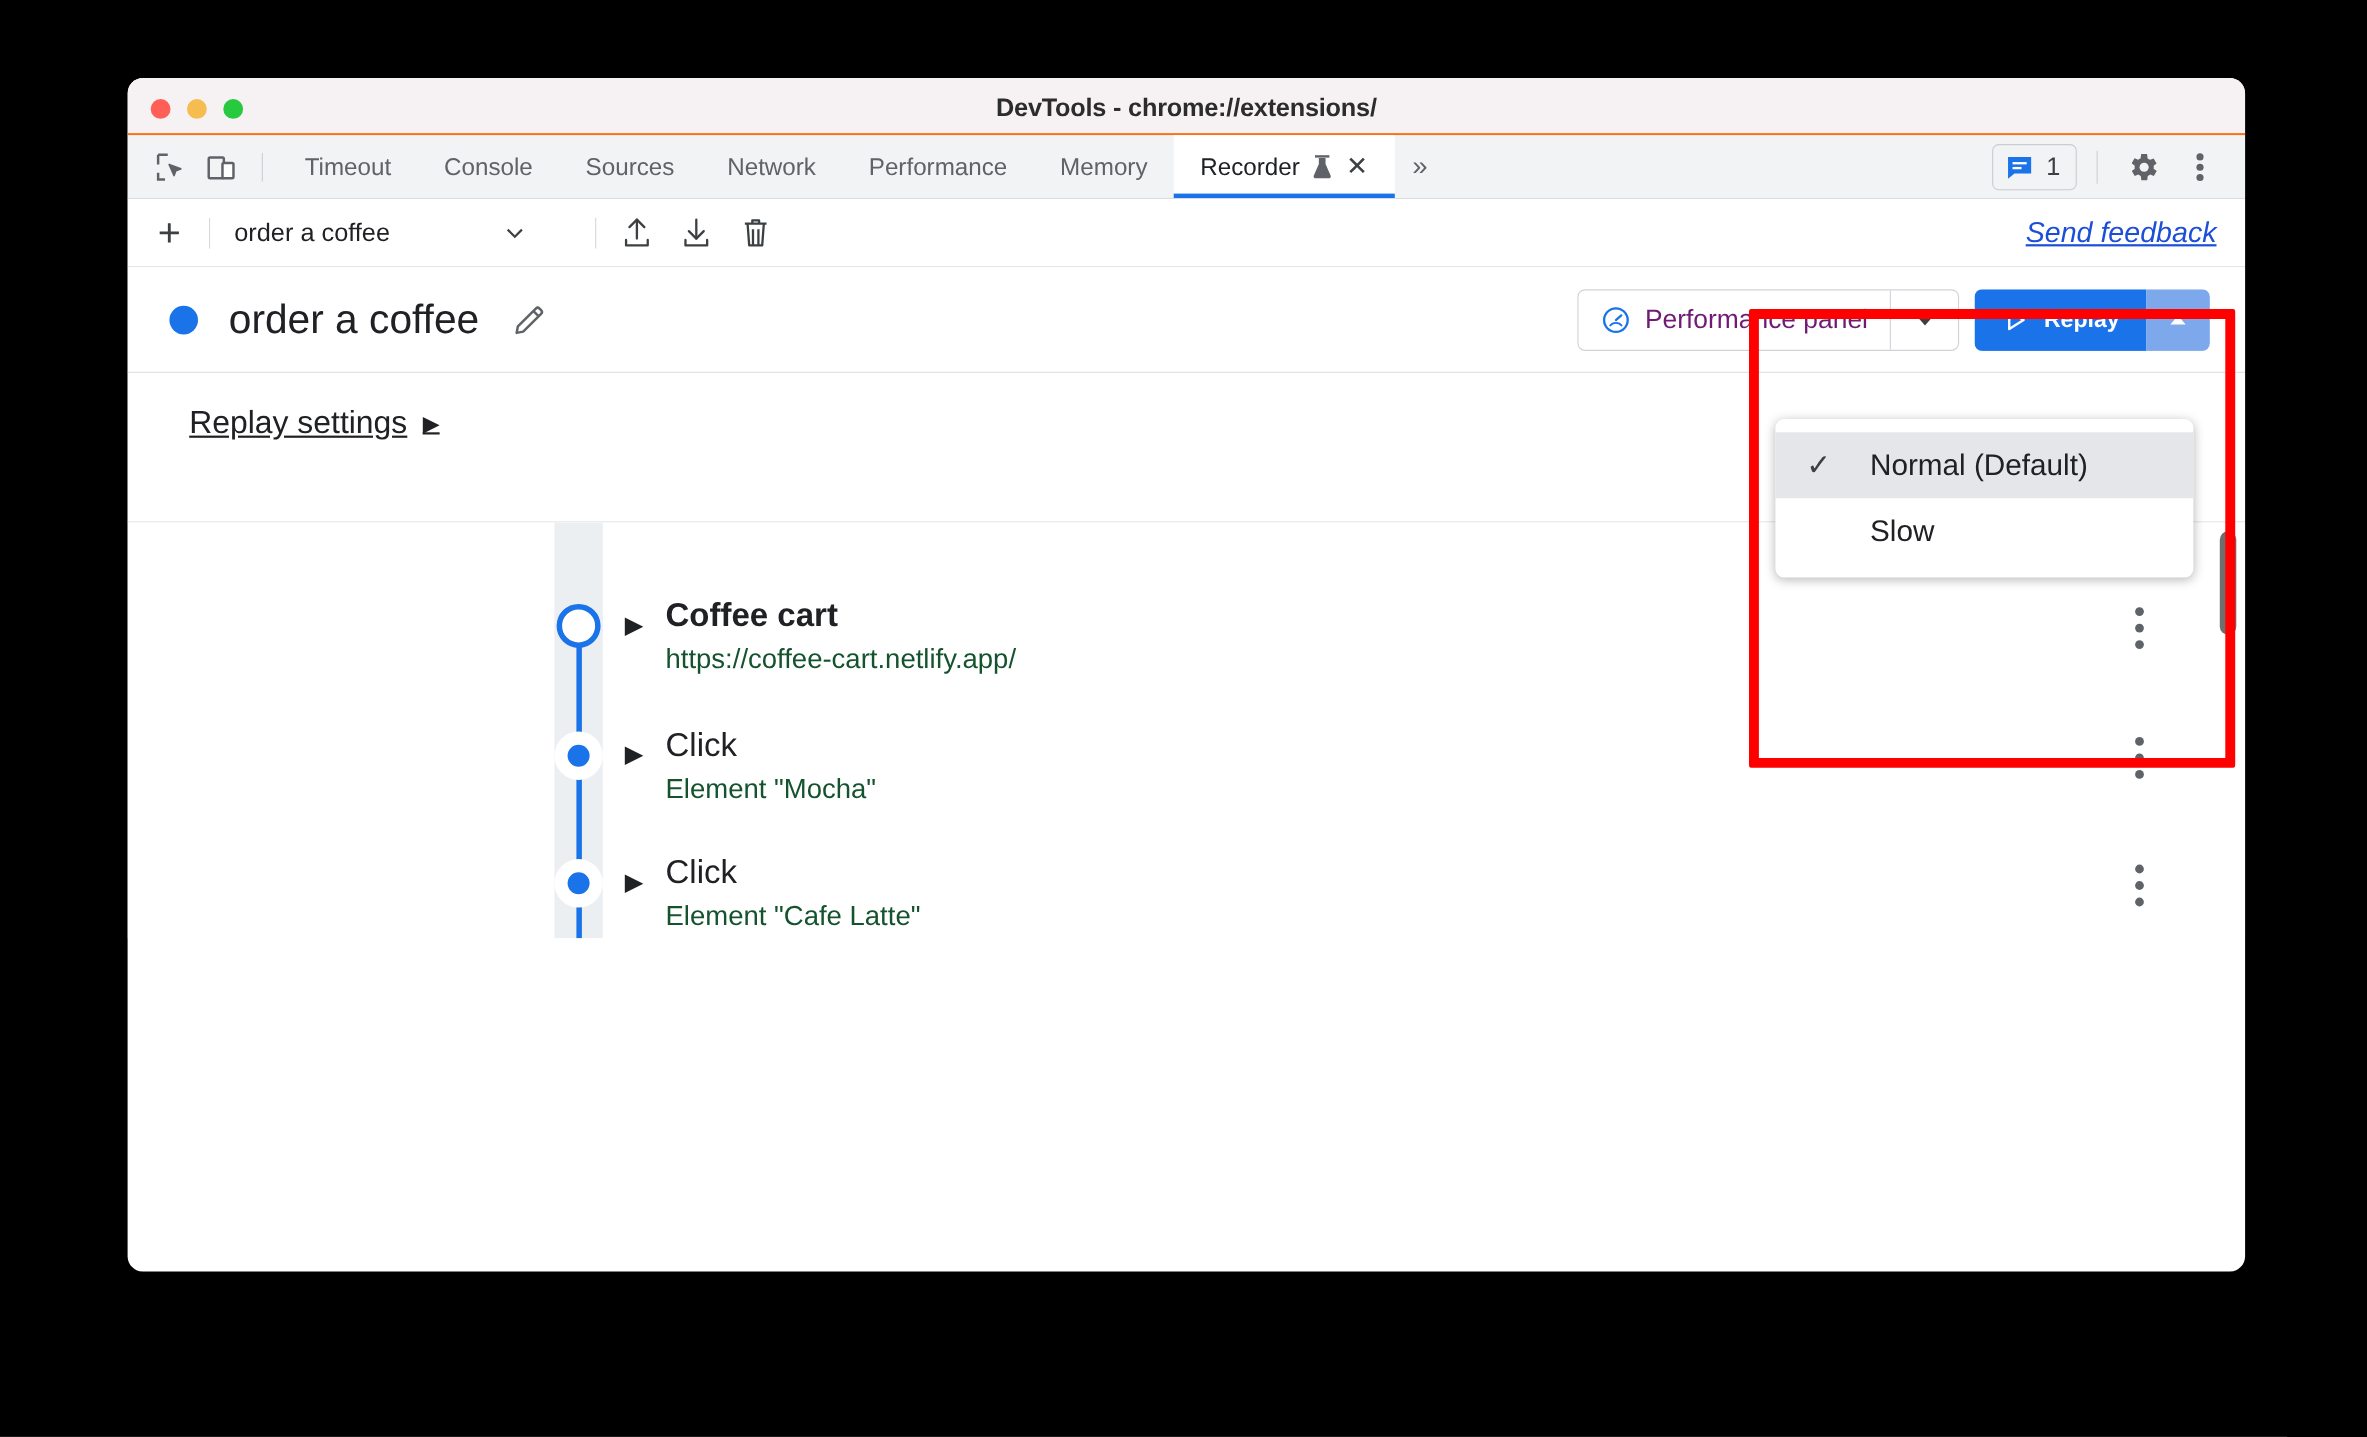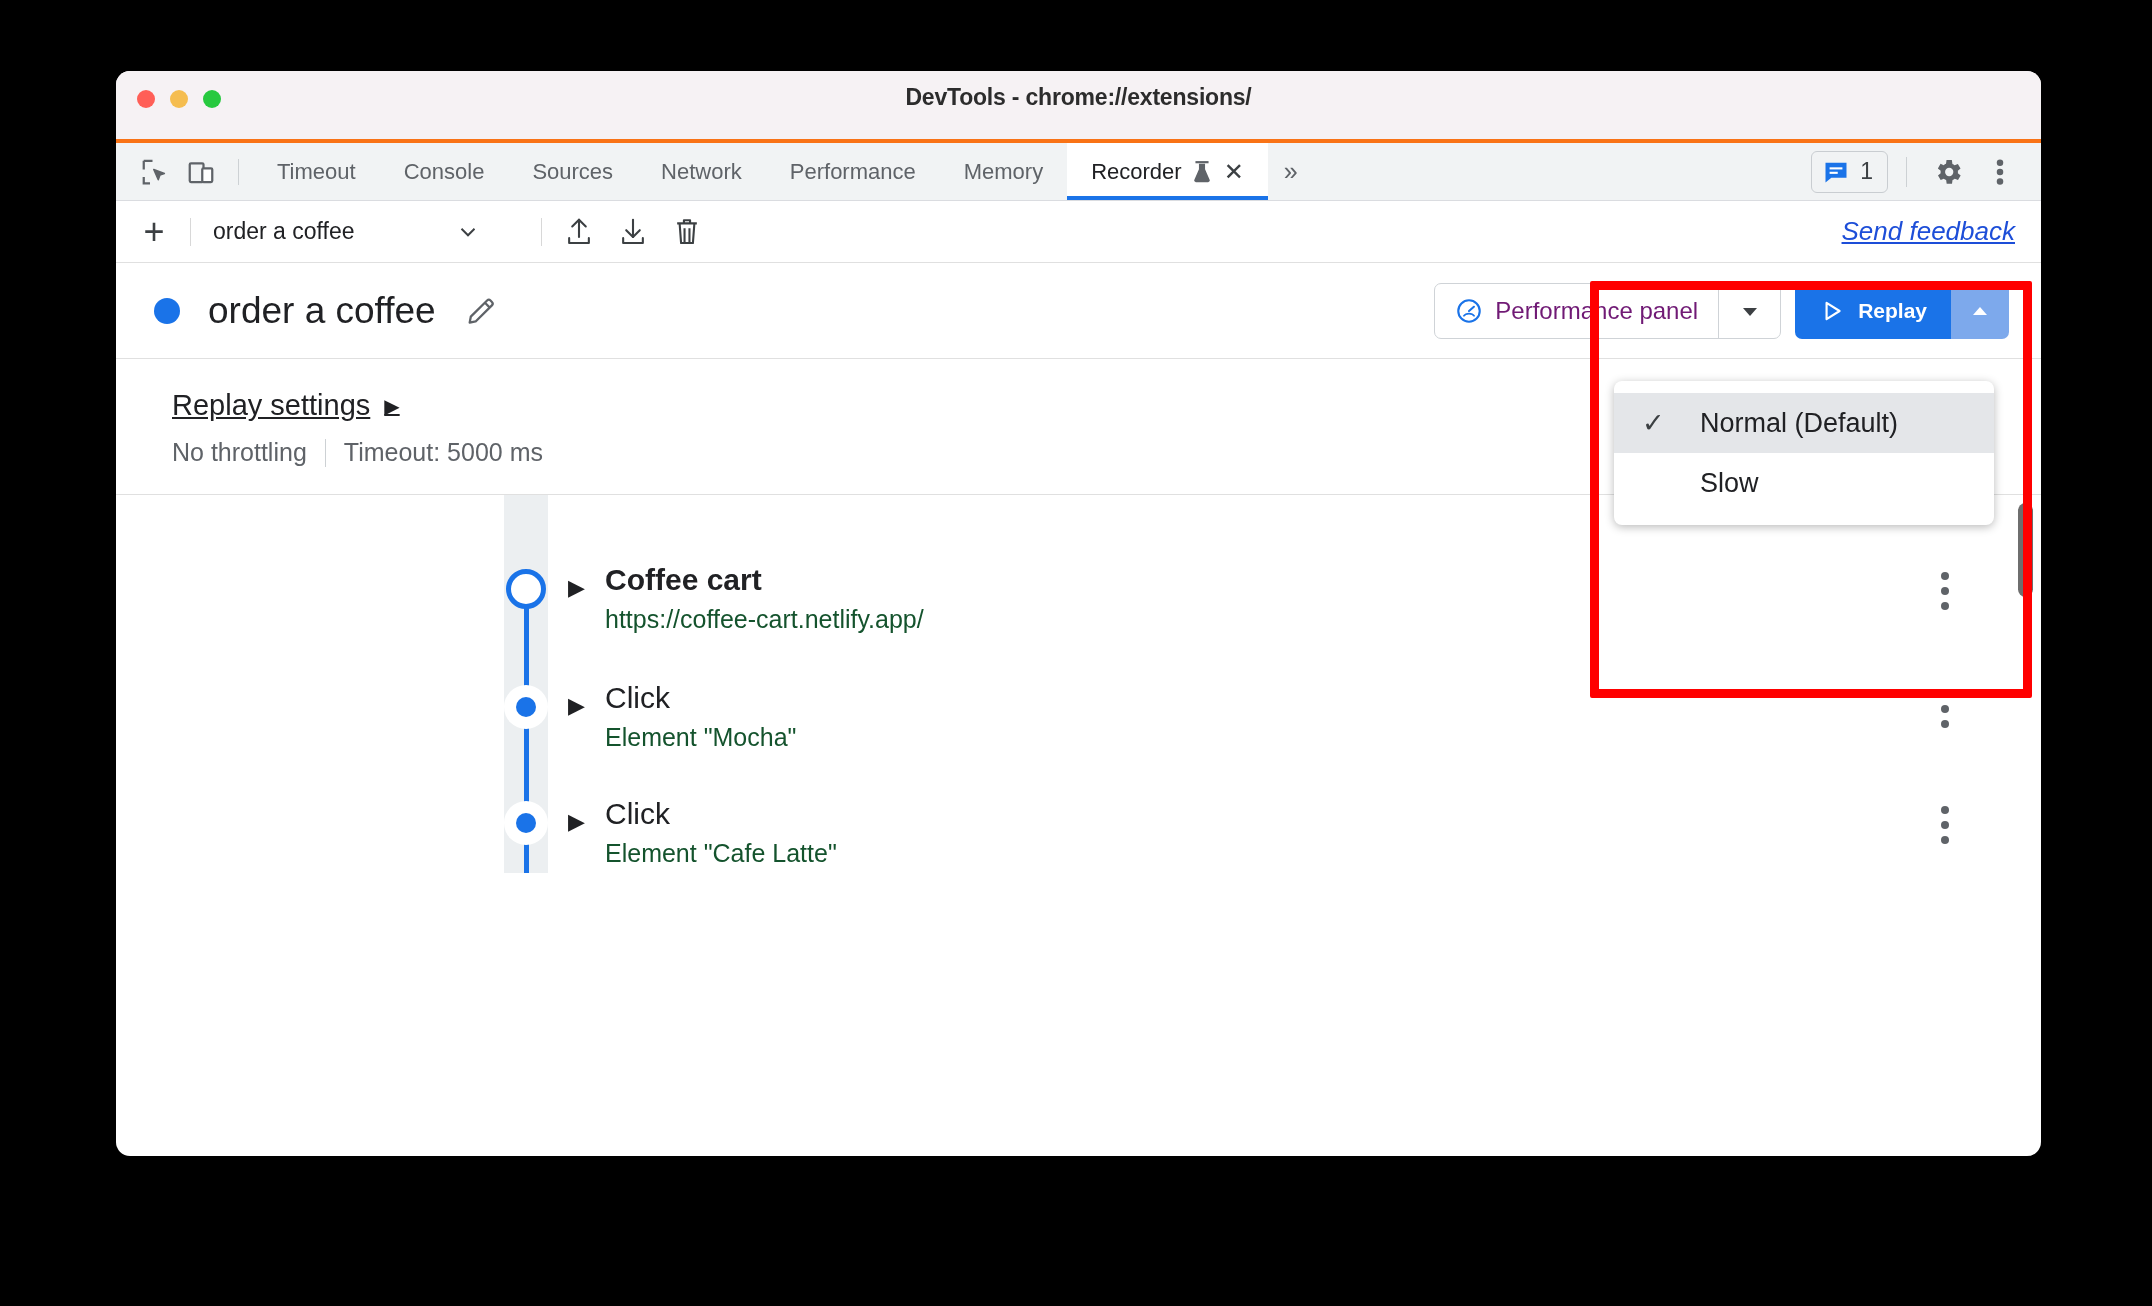--- a/index.html
+++ b/index.html
@@ -27,23 +27,23 @@
     width: 1925px;
     height: 1085px;
     background: #ffffff;
     border-radius: 14px 14px 14px 14px;
     overflow: hidden;
   }
 
   
   .titlebar {
     position: relative;
-    height: 72px;
+    height: 52px;
     background: #f6f2f4;
-    border-bottom: 4px solid #f97316;
+    border-bottom: 2px solid #f97316;
   }
   .traffic {
     position: absolute;
     left: 21px;
     top: 19px;
     display: flex;
     gap: 15px;
   }
   .dot { width: 18px; height: 18px; border-radius: 50%; }
   .dot.red    { background: #ff5f57; }
@@ -559,25 +559,20 @@
           </div>
         </div>
       </div>
     </div>
 
     <div class="replay-settings">
       <div class="rs-title">
         <span>Replay settings</span>
         <span class="rs-caret">▶</span>
       </div>
-      <div class="rs-meta">
-        <span>No throttling</span>
-        <span class="rs-divider"></span>
-        <span>Timeout: 5000 ms</span>
-      </div>
     </div>
 
     <div class="steps">
       <div class="timeline-band"></div>
       <div class="timeline-line"></div>
 
       <div class="step" style="top:60px">
         <div class="step-marker">
           <div class="marker-outer"></div>
         </div>

